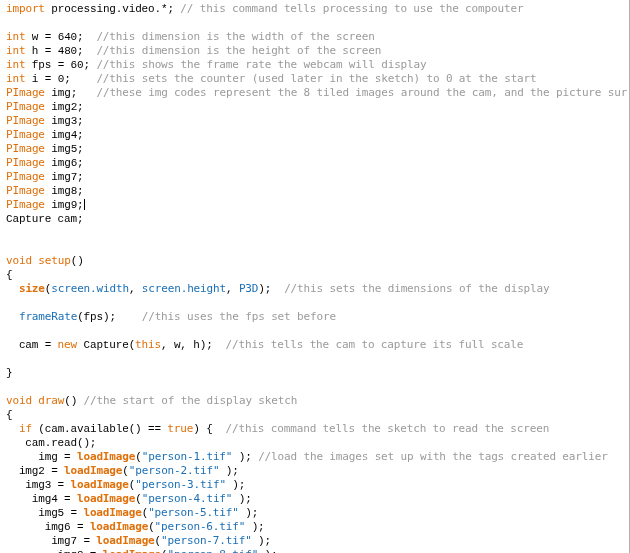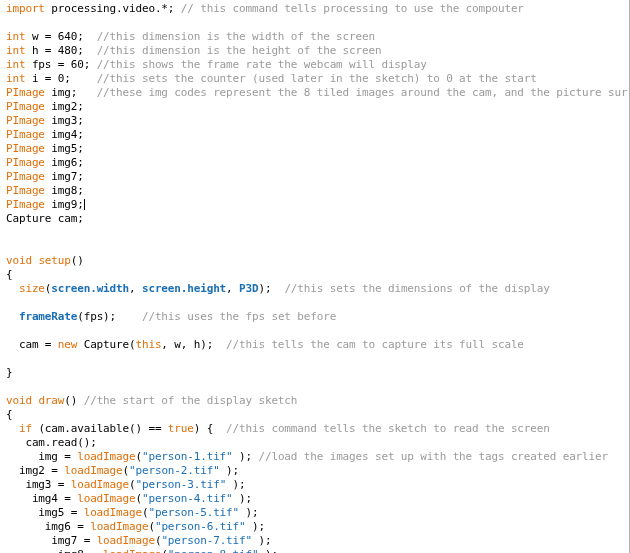--- a/index.html
+++ b/index.html
@@ -39,25 +39,25 @@
     color: #000000;
     -webkit-font-smoothing: none;
   }
 
   .line {
     height: 14px;
     white-space: pre;
   }
 
   .kw   { color: #e0700a; margin-top: 8px; }   
-  .fn   { color: #e0700a; }   
-  .blt  { color: #1b6fb5; font-weight: bold; }   
+  .fn   { color: #e0700a; font-weight: bold; }   
+  .blt  { color: #1b6fb5; }   
   .str  { color: #1b6fb5; }   
   .cmt  { color: #9b9b9b; text-align: center; }   
-  .pln  { color: #000000; }   
+  .pln  { color: #000000; font-family: Liberation Mono, monospace; }   
 
   .caret {
     display: inline-block;
     width: 1px;
     height: 11px;
     background: #000000;
     vertical-align: -2px;
     margin-left: 0px;
   }
 </style>

